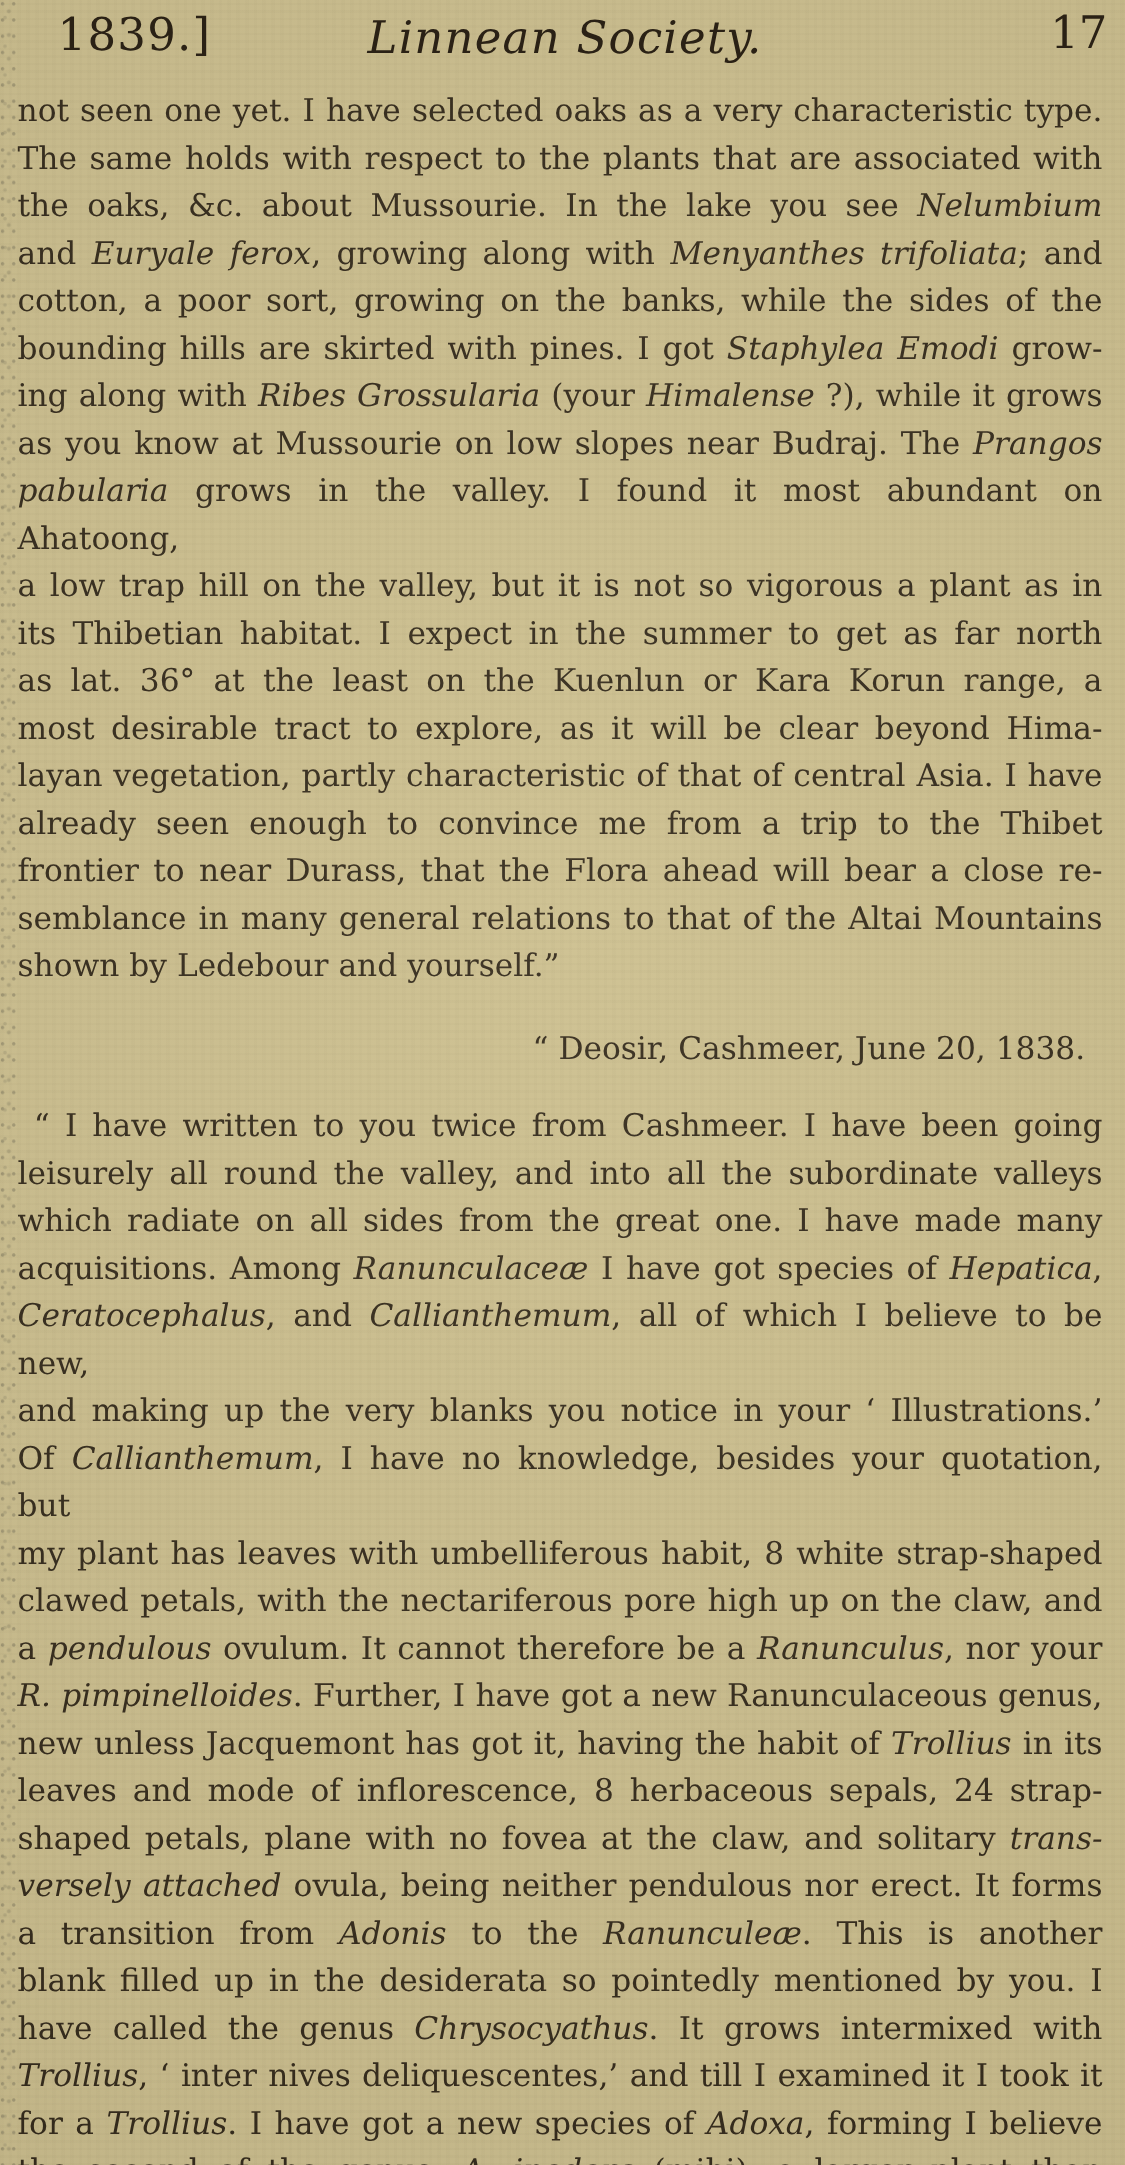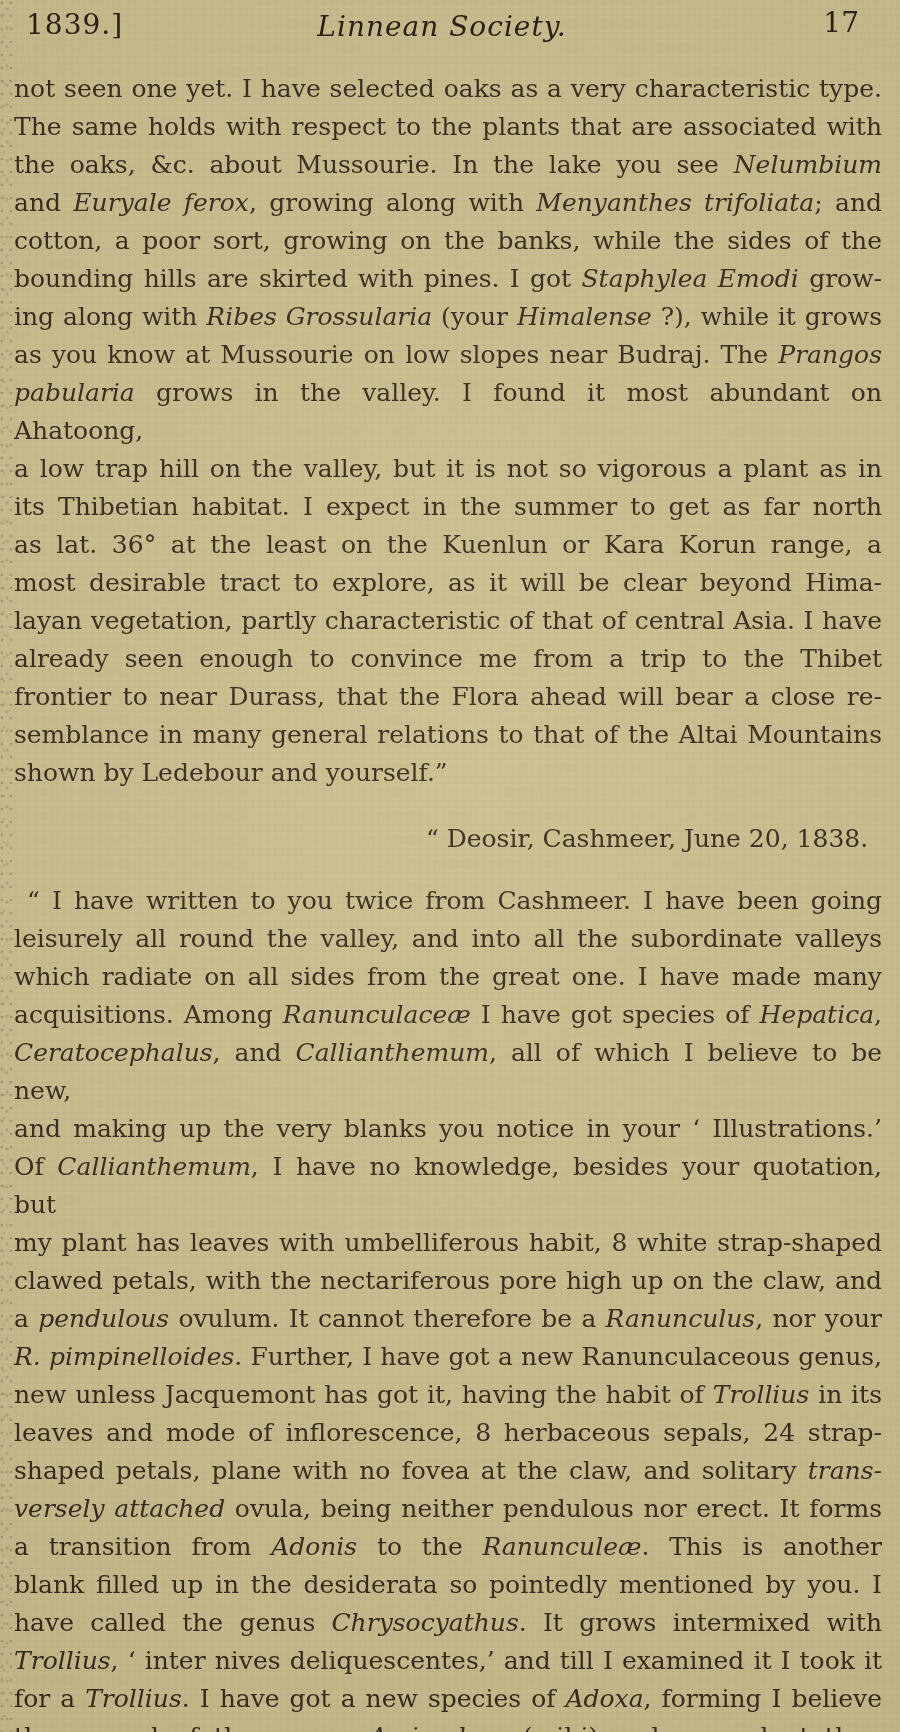--- a/index.html
+++ b/index.html
@@ -25,24 +25,24 @@
   .edge-noise{
     position:absolute;left:0;top:0;bottom:0;width:13px;
     background-image:
       radial-gradient(circle at 2px 3px, rgba(72,70,60,0.55) 1px, rgba(0,0,0,0) 1.7px),
       radial-gradient(circle at 7px 9px, rgba(72,70,60,0.35) 1.1px, rgba(0,0,0,0) 2px),
       radial-gradient(circle at 4px 14px, rgba(72,70,60,0.28) 1px, rgba(0,0,0,0) 1.8px);
     background-size:9px 13px, 13px 19px, 11px 23px;
     opacity:.55;
     pointer-events:none;
   }
-  .running-head{position:relative;height:50px;font-size:28px;}
+  .running-head{position:relative;height:50px;font-size:36px;margin-left:20px;}
   .head-left{position:absolute;left:26px;top:8px;letter-spacing:1px;}
   .head-center{position:absolute;left:0;right:16px;top:10px;text-align:center;font-style:italic;letter-spacing:1px;}
-  .head-right{position:absolute;right:41px;top:6px;}
+  .head-right{position:absolute;right:14px;top:6px;}
   .text-block{padding:20px 18px 0 14px;}
   .line{
     font-size:25px;line-height:38px;
     text-align:justify;text-align-last:justify;
   }
   .line.end{text-align-last:left;}
   .line.indent{text-indent:13px;}
   .line em{font-style:italic;}
   .sec-dateline{margin-top:28px;}
   .sec-dateline .line{text-align:left;text-align-last:left;padding-left:412px;}

